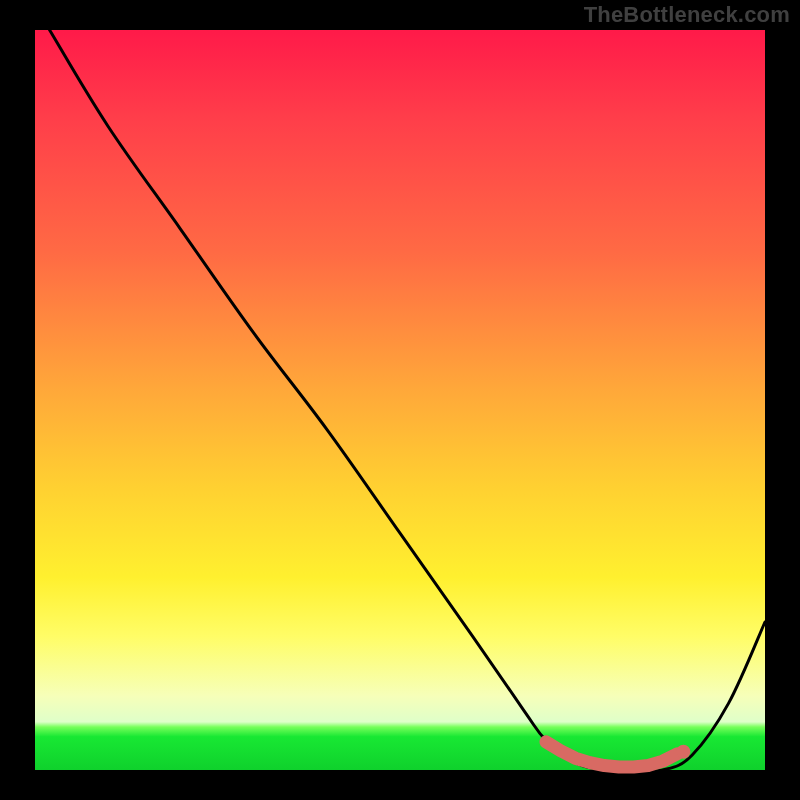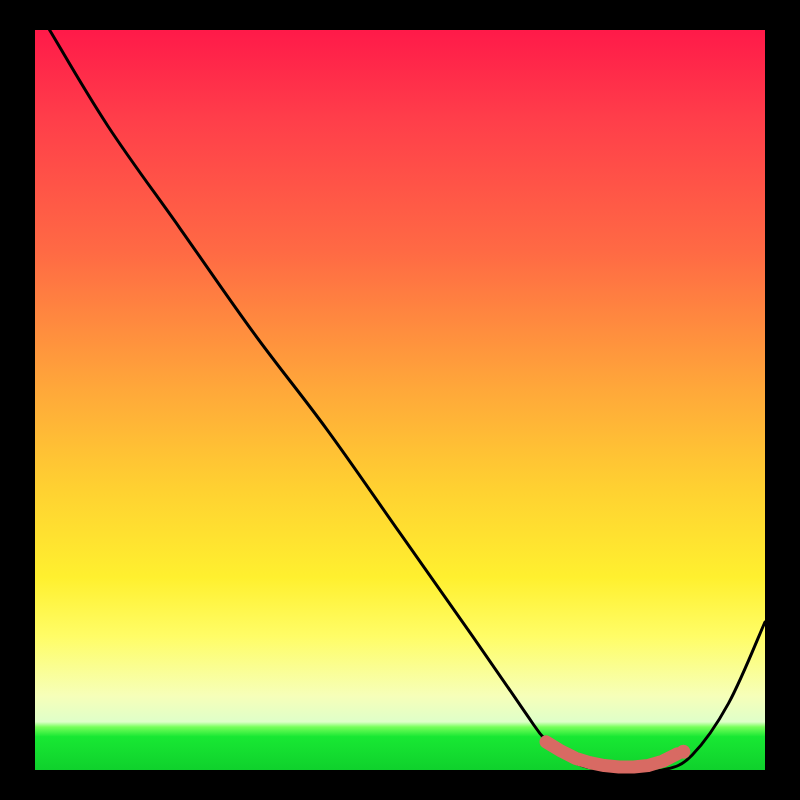--- a/index.html
+++ b/index.html
@@ -56,20 +56,21 @@
     top: 0;
     width: 730px;
     height: 740px;
     overflow: visible;
   }
 </style>
 </head>
 <body>
 
 <div class="wrapper">
+  <div class="watermark">TheBottleneck.com</div>
 
   <div class="plot">
     <svg class="curve" viewBox="0 0 730 740" preserveAspectRatio="none">
       <path fill="none" stroke="#000" stroke-width="3" stroke-linecap="round" d="M 14.6 0 C 25.112 17.316000000000006, 49.348 60.23600000000003, 73 96.20000000000005 C 96.652 132.16400000000004, 119.72 162.50400000000008, 146 199.80000000000007 C 172.28 237.09600000000006, 192.72 267.43600000000004, 219 303.40000000000003 C 245.28 339.36400000000003, 265.72 363.63599999999997, 292 399.59999999999997 C 318.28 435.56399999999996, 338.72 465.904, 365 503.2 C 391.28 540.496, 415.662 574.832, 438 606.8 C 460.338 638.7679999999999, 475.96000000000004 662.1519999999999, 489.1 680.8 C 502.24 699.448, 501.80199999999996 701.076, 510.99999999999994 710.4 C 520.198 719.7239999999999, 529.688 727.272, 540.2 732.6 C 550.7120000000001 737.928, 558.888 738.668, 569.4 740 C 579.9119999999999 741.332, 588.088 740, 598.5999999999999 740 C 609.1119999999999 740, 617.2879999999999 742.664, 627.8 740 C 638.312 737.336, 645.174 737.1880000000001, 657 725.2 C 668.826 713.212, 680.36 697.376, 693.5 673.4 C 706.64 649.424, 723.43 606.652, 730 592"></path>
       <g>
           <path d="M 510.99999999999994 711.88 L 525.6 720.76 L 540.2 728.16 L 554.8 732.6 L 569.4 735.56 L 584 737.04 L 598.5999999999999 737.04 L 613.1999999999999 735.56 L 627.8 731.12 L 642.4 723.72" fill="none" stroke="#d86a63" stroke-width="13" stroke-linecap="round" stroke-linejoin="round"></path>
           <circle cx="648.4" cy="721.72" r="7" fill="#d86a63"></circle>
         </g>
     </svg>
   </div>

